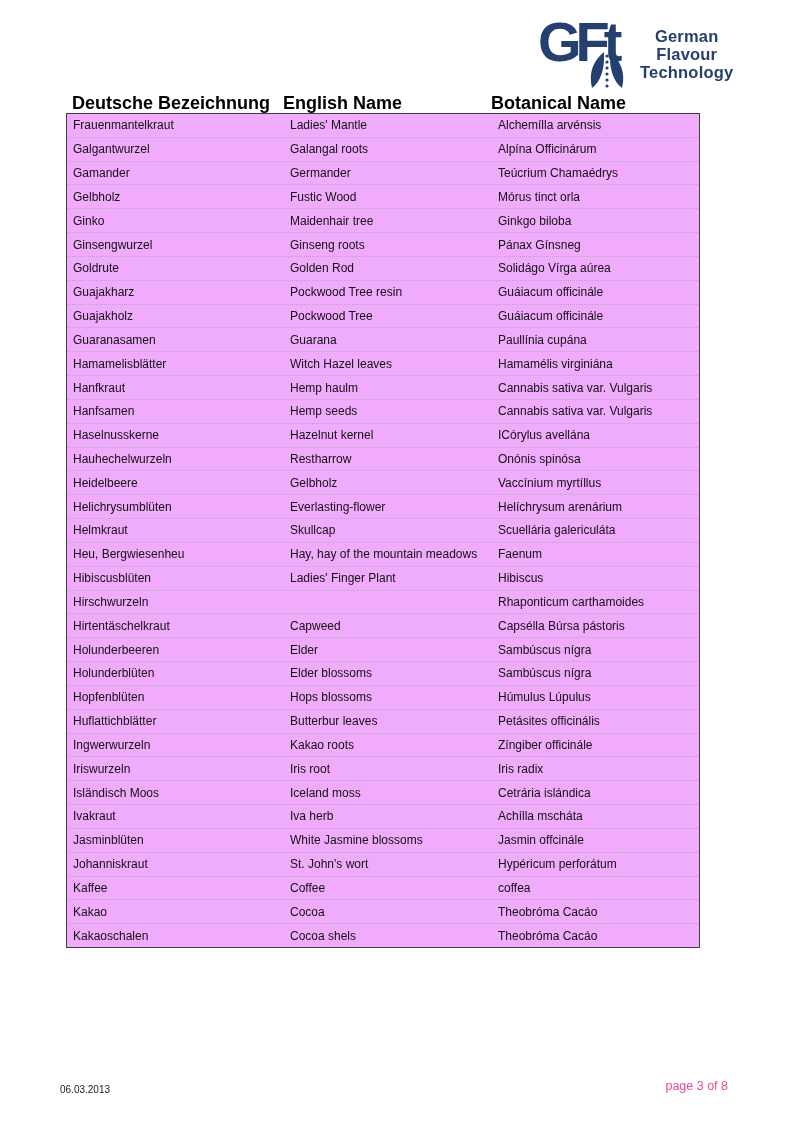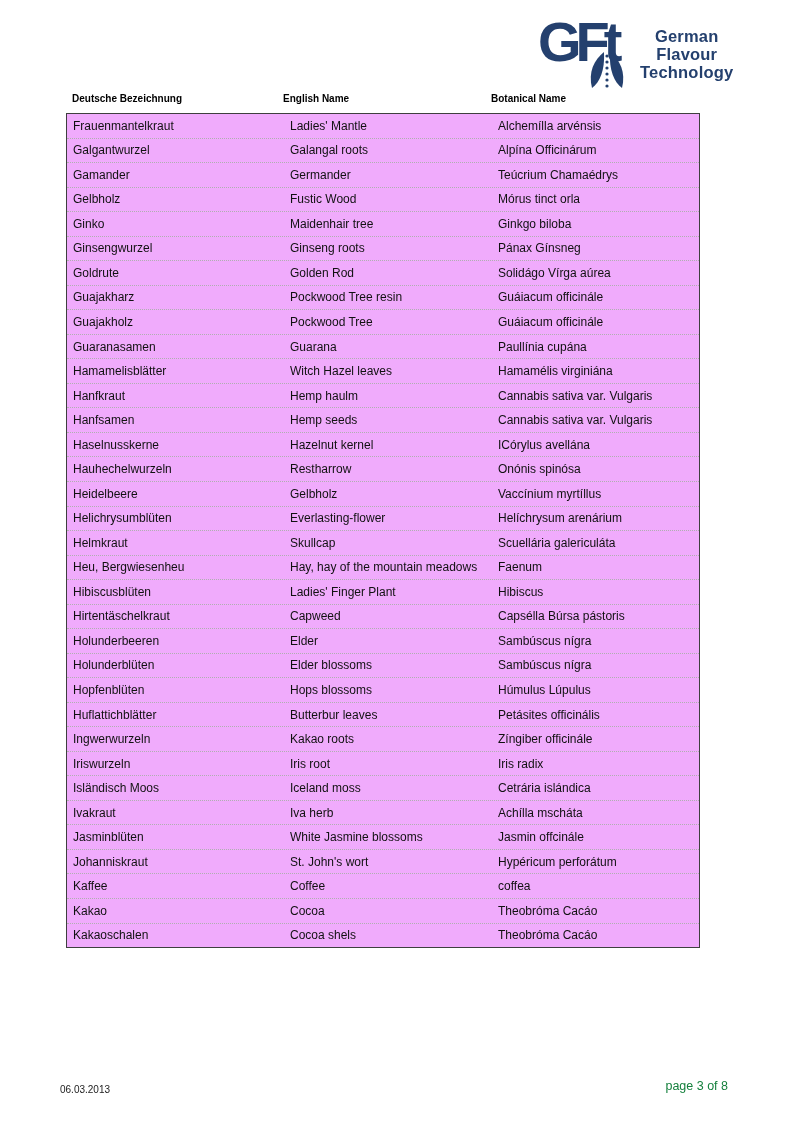--- a/index.html
+++ b/index.html
@@ -22,21 +22,21 @@
   }
   .logo-leaf{position:absolute;left:46px;top:26px;}
   .logo-wordmark{
     position:absolute;left:102px;top:7px;
     font-size:16.5px;font-weight:bold;line-height:18px;
     color:#24406e;letter-spacing:0.2px;
   }
 
   
   .col-headers{position:absolute;left:0;top:93px;width:800px;height:18px;}
-  .col-header{position:absolute;font-size:10px;font-weight:bold;color:#000;white-space:nowrap;}
+  .col-header{position:absolute;font-size:18px;font-weight:bold;color:#000;white-space:nowrap;}
   .col-header.h1{left:72px;}
   .col-header.h2{left:283px;}
   .col-header.h3{left:491px;}
 
   
   .herb-table{
     position:absolute;left:66px;top:113px;
     width:634px;height:835px;
     border:1.5px solid #3f3f3f;
     box-sizing:border-box;
@@ -53,21 +53,21 @@
     font-size:12px;color:#111;
     padding-left:6px;white-space:nowrap;overflow:hidden;
     box-sizing:border-box;
   }
   .cell.de{width:217px;}
   .cell.en{width:208px;}
   .cell.bot{flex:1;}
 
   
   .footer-date{position:absolute;left:60px;top:1084px;font-size:10px;color:#222;}
-  .footer-page{position:absolute;right:72px;top:1079px;font-size:12.5px;color:#15803d;}
+  .footer-page{position:absolute;right:72px;top:1079px;font-size:12.5px;color:#ec4899;}
 </style>
 </head>
 <body>
 
 <div class="page">
 
   <div class="logo">
     <div class="logo-monogram">GFt</div>
     <svg class="logo-leaf" width="46" height="48" viewBox="0 0 46 48">
       <g fill="#24406e">
@@ -208,20 +208,25 @@
       <div class="cell en">Hay, hay of the mountain meadows</div>
       <div class="cell bot">Faenum</div>
     </div>
 
     <div class="herb-row">
       <div class="cell de">Hibiscusblüten</div>
       <div class="cell en">Ladies' Finger Plant</div>
       <div class="cell bot">Hibiscus</div>
     </div>
 
+    <div class="herb-row">
+      <div class="cell de">Hirschwurzeln</div>
+      <div class="cell en"></div>
+      <div class="cell bot">Rhaponticum carthamoides</div>
+    </div>
 
     <div class="herb-row">
       <div class="cell de">Hirtentäschelkraut</div>
       <div class="cell en">Capweed</div>
       <div class="cell bot">Capsélla Búrsa pástoris</div>
     </div>
 
     <div class="herb-row">
       <div class="cell de">Holunderbeeren</div>
       <div class="cell en">Elder</div>

